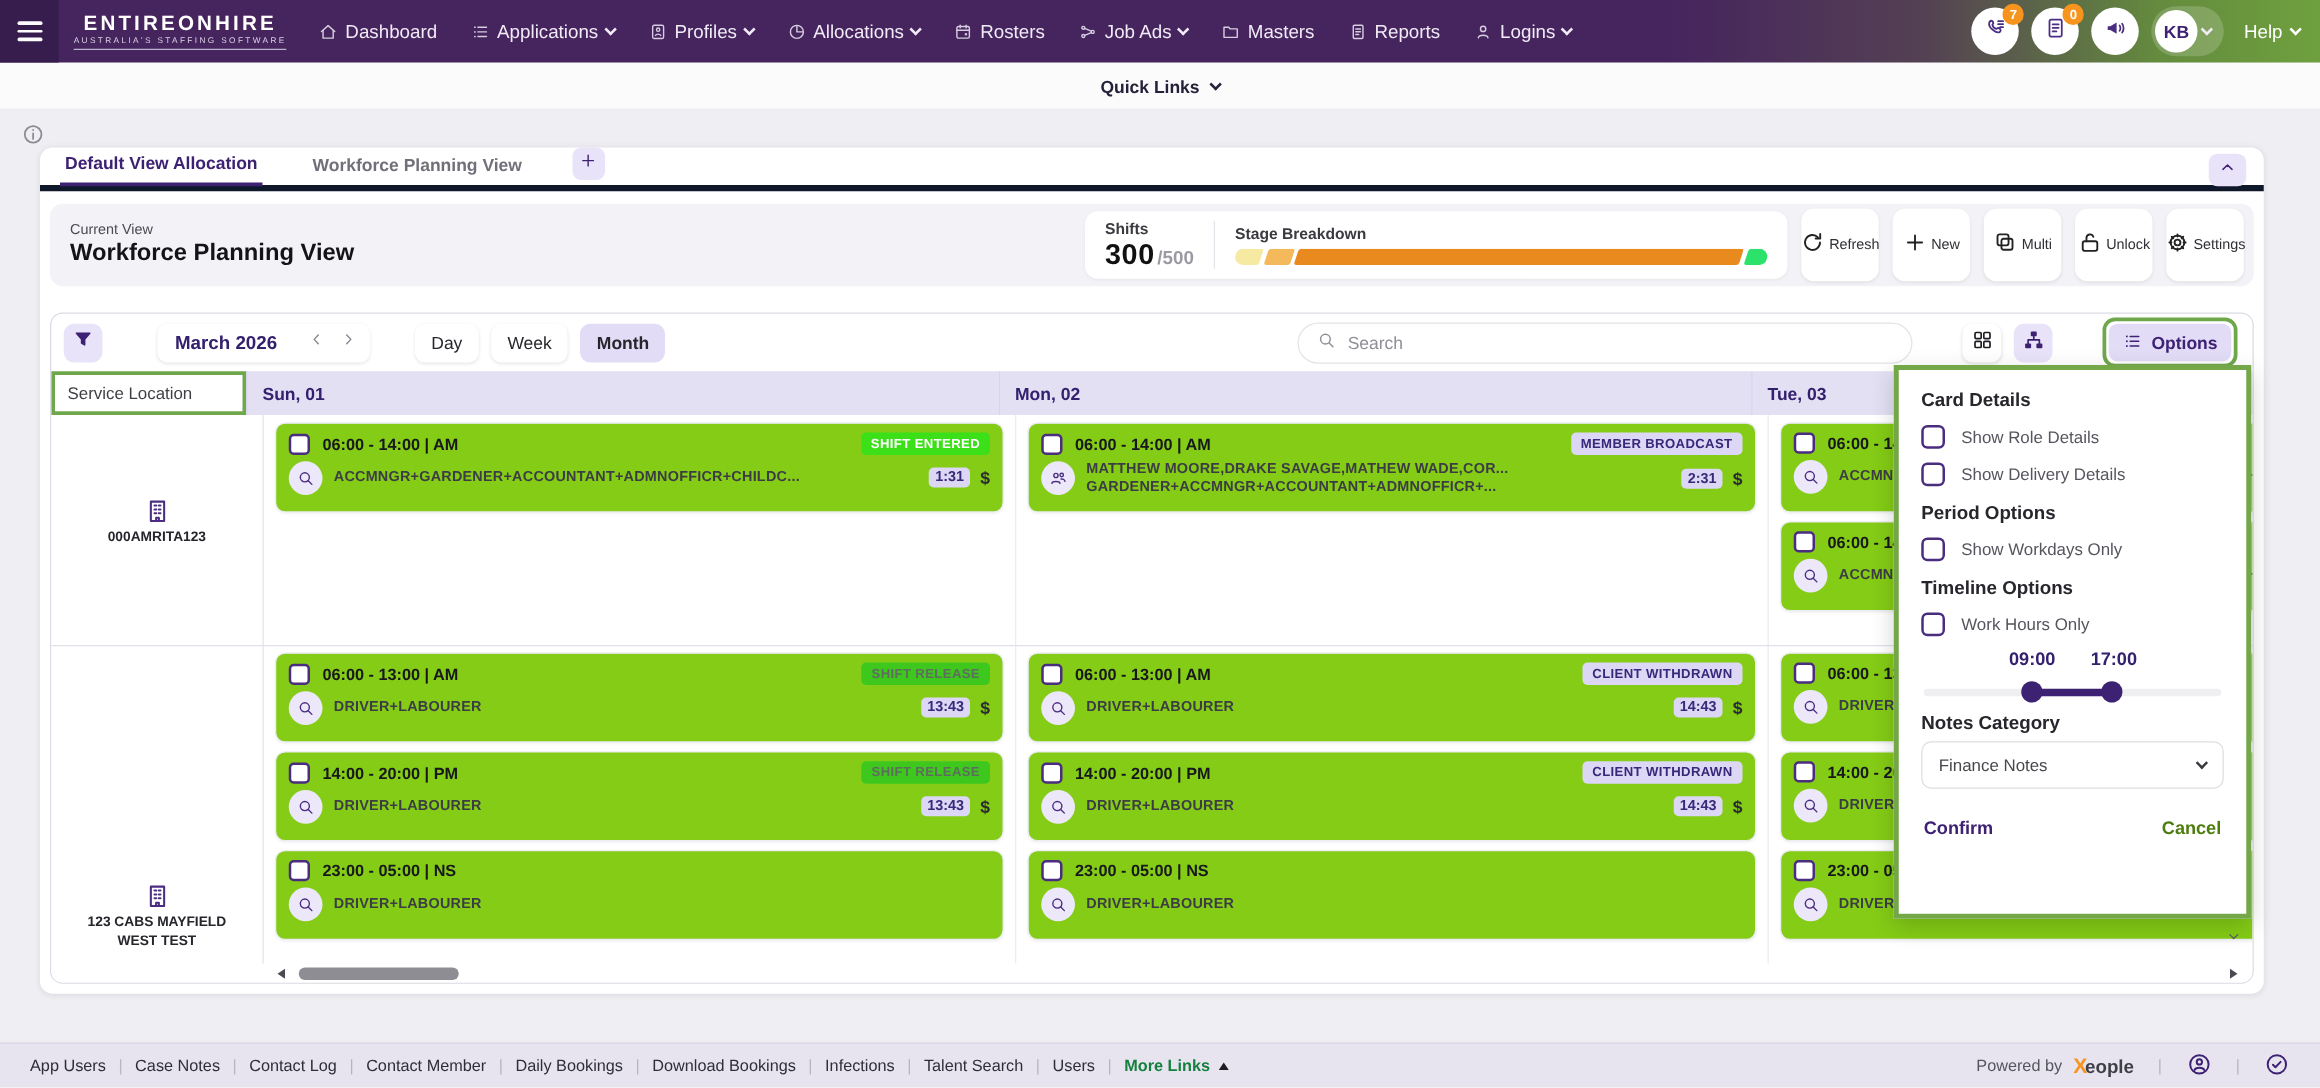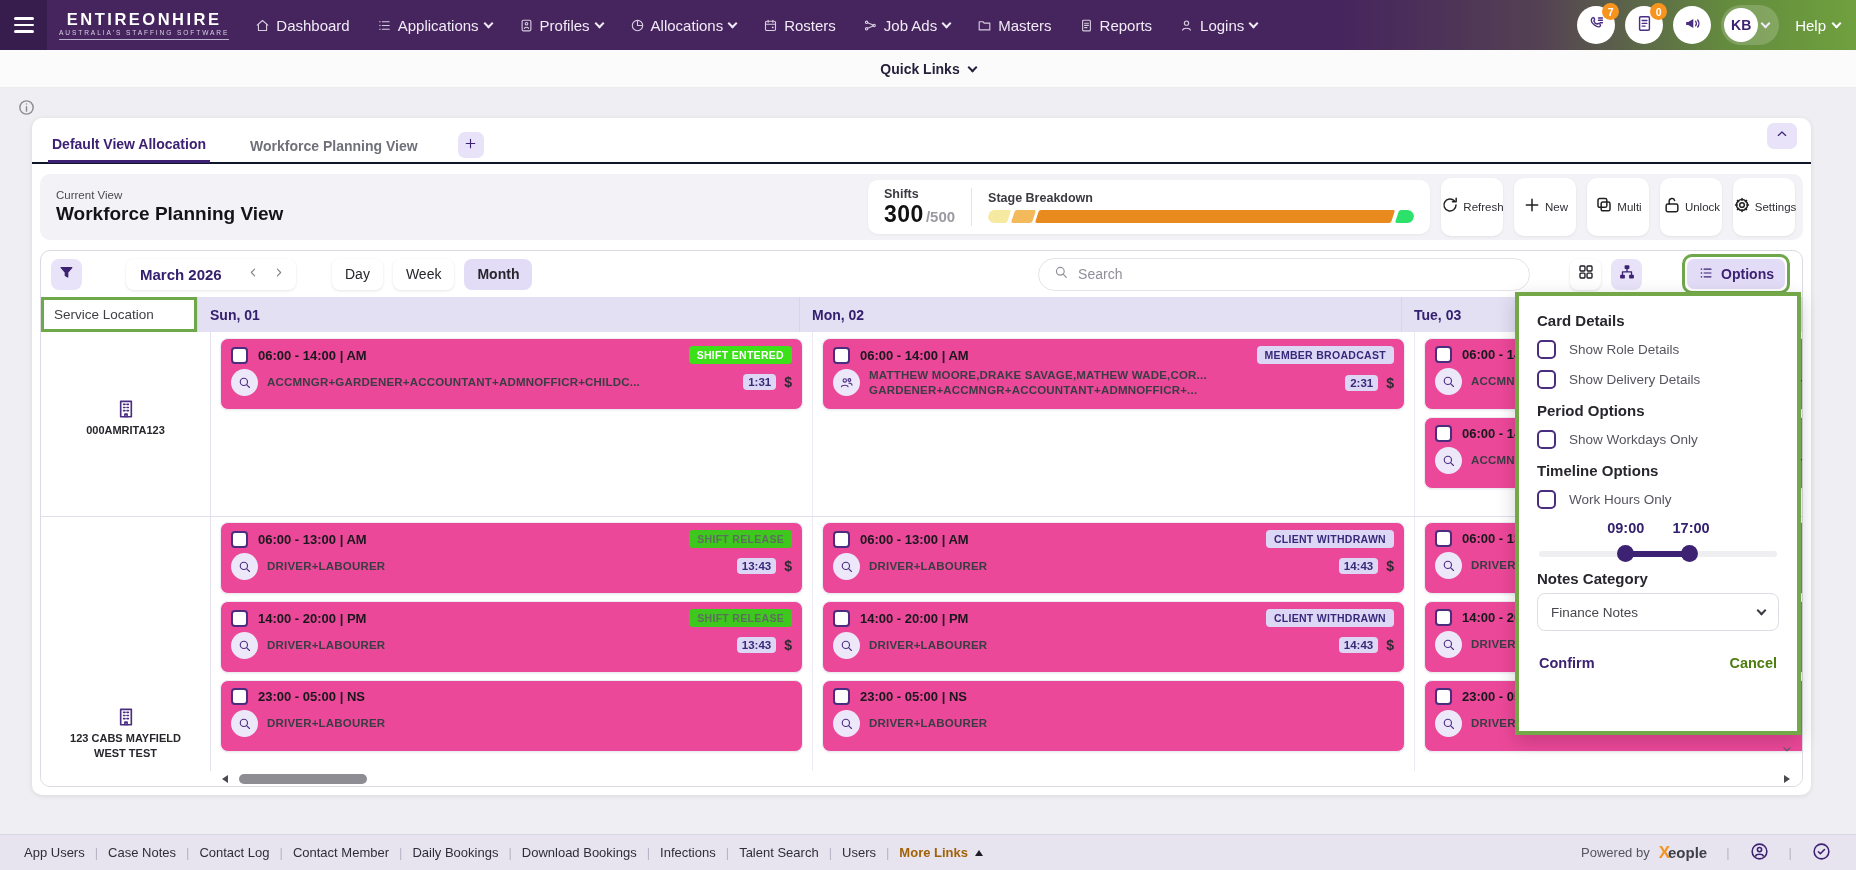--- a/index.html
+++ b/index.html
@@ -28,21 +28,21 @@
   .avatar { width:34px; height:34px; border-radius:50%; background:#fff; color:#3D2173; font-weight:800; font-size:14px; display:flex; align-items:center; justify-content:center; }
   .help { display:flex; align-items:center; gap:7px; font-size:15px; color:#fff; cursor:pointer; margin-left:6px; }
 
   
   .quickbar { position:absolute; left:0; top:50px; width:1856px; height:38px; background:#FBFBFC; border-bottom:1px solid #ECECF0; display:flex; align-items:center; justify-content:center; gap:9px; font-size:14px; font-weight:700; color:#26203A; z-index:30; }
 
   
   .info-icon { position:absolute; left:17px; top:98px; color:#8B8B92; }
   .panel { position:absolute; left:32px; top:118px; width:1779px; height:677px; background:#fff; border-radius:10px; box-shadow:0 1px 5px rgba(40,30,70,.10); z-index:10; }
 
-  .tabs { position:relative; height:46px; display:flex; align-items:flex-end; gap:36px; padding-left:16px; border-bottom:2px solid #0f172a; }
+  .tabs { position:relative; height:35px; display:flex; align-items:flex-end; gap:36px; padding-left:16px; border-bottom:5px solid #0f172a; }
   .tab { font-size:14px; cursor:pointer; padding:9px 4px 8px; }
   .tab.active { color:#3D2173; font-weight:700; border-bottom:3px solid #3D2173; margin-bottom:-1px; }
   .tab.inactive { color:#70707A; font-weight:600; }
   .tab-add { width:26px; height:26px; margin-bottom:4px; border-radius:7px; background:#E9E3F9; color:#3D2173; display:flex; align-items:center; justify-content:center; cursor:pointer; }
   .collapse-btn { position:absolute; right:14px; top:5px; width:30px; height:26px; border-radius:7px; background:#E9E3F9; color:#3D2173; display:flex; align-items:center; justify-content:center; cursor:pointer; }
 
   .view-header { margin:10px 8px 0; height:66px; background:#F3F2F6; border-radius:10px; display:flex; align-items:center; padding:0 8px; gap:11px; }
   .vh-titles { flex:1; padding-left:8px; }
   .vh-label { font-size:11.5px; color:#4A4A52; margin-bottom:2px; }
   .vh-title { font-size:19px; font-weight:800; color:#141418; }
@@ -88,21 +88,21 @@
   .loc { position:absolute; left:0; right:0; text-align:center; color:#26262C; font-size:11px; font-weight:800; padding:0 12px; line-height:1.35; }
   .loc .bicon { color:#4B2E83; margin-bottom:3px; display:flex; justify-content:center; }
   .loc0 { top:66px; } .loc1 { top:374px; }
   .day-cols { flex:1; position:relative; overflow:hidden; }
   .day-col { position:absolute; top:0; bottom:0; width:602px; border-right:1px solid #ECEAF4; }
   .dc0{left:0;} .dc1{left:602px;} .dc2{left:1204px;}
   .row-sep { position:absolute; left:0; right:0; top:184px; border-top:1px solid #E1DFE9; z-index:2; }
   .sec { padding:6px 9px 0; }
   .sec.s1 { height:184px; }
 
-  .card { height:72px; margin-bottom:7px; background:#ec4899; border:1px solid #ECECF3; border-radius:8px; box-shadow:0 1px 2px rgba(0,0,0,.05); padding:7px 10px 6px; }
+  .card { height:72px; margin-bottom:7px; background:#84cc16; border:1px solid #ECECF3; border-radius:8px; box-shadow:0 1px 2px rgba(0,0,0,.05); padding:7px 10px 6px; }
   .c-top { display:flex; align-items:center; gap:10px; }
   .cb { width:17px; height:17px; border:2px solid #4A2D7E; border-radius:4px; background:#fff; flex:none; cursor:pointer; }
   .ctime { font-size:13px; font-weight:800; color:#17171C; white-space:nowrap; }
   .badge { margin-left:auto; font-size:10.5px; font-weight:800; letter-spacing:.3px; padding:3px 8px; border-radius:4px; white-space:nowrap; }
   .b-entered { background:#3BE018; color:#fff; }
   .b-release { background:#3EC81E; color:#5E6E5E; }
   .b-lavender { background:#DDD7F6; color:#37287A; }
   .c-bot { display:flex; align-items:center; gap:9px; margin-top:4px; min-height:28px; }
   .cicon { width:27px; height:27px; border-radius:50%; background:#ECE7F9; color:#4B2E83; display:flex; align-items:center; justify-content:center; flex:none; cursor:pointer; }
   .clines { flex:1; min-width:0; }
@@ -135,21 +135,21 @@
   .opt-actions { display:flex; justify-content:space-between; margin-top:24px; padding:0 2px; }
   .opt-confirm { color:#3D2173; font-weight:800; font-size:14.5px; cursor:pointer; }
   .opt-cancel { color:#4d7c0f; font-weight:800; font-size:14.5px; cursor:pointer; }
 
   .scroll-hint { position:absolute; left:1780px; top:742px; color:#5B5B64; z-index:20; cursor:pointer; }
 
   
   .footer { position:absolute; left:0; bottom:0; width:1856px; height:36px; background:#E7E4F0; border-top:1px solid #D9D6E4; display:flex; align-items:center; padding:0 24px; font-size:13px; color:#2E2E38; z-index:40; }
   .flink { cursor:pointer; white-space:nowrap; }
   .fsep { color:#B7B4C6; margin:0 10px; }
-  .more-links { display:flex; align-items:center; gap:7px; font-weight:700; color:#a16207; cursor:pointer; }
+  .more-links { display:flex; align-items:center; gap:7px; font-weight:700; color:#15803d; cursor:pointer; }
   .tri-up { width:0; height:0; border-left:4.5px solid transparent; border-right:4.5px solid transparent; border-bottom:6px solid #1C1C22; }
   .f-right { margin-left:auto; display:flex; align-items:center; gap:9px; }
   .pwb { color:#55555E; }
   .xlogo { font-weight:900; font-size:17px; color:#F7941D; }
   .xrest { font-weight:800; font-size:15px; color:#3F3F48; margin-left:-2px; }
   .fcirc { color:#3D2173; display:flex; cursor:pointer; }
 </style>
 </head>
 <body>
 

